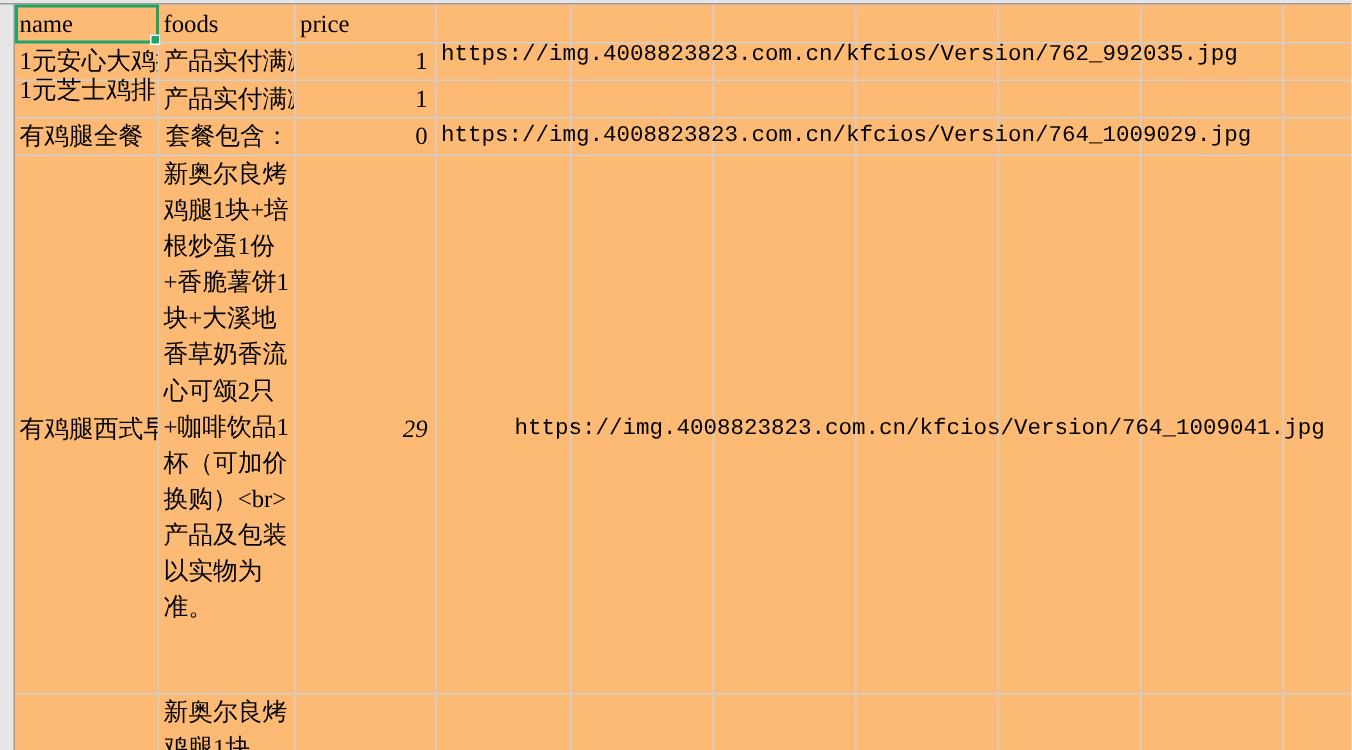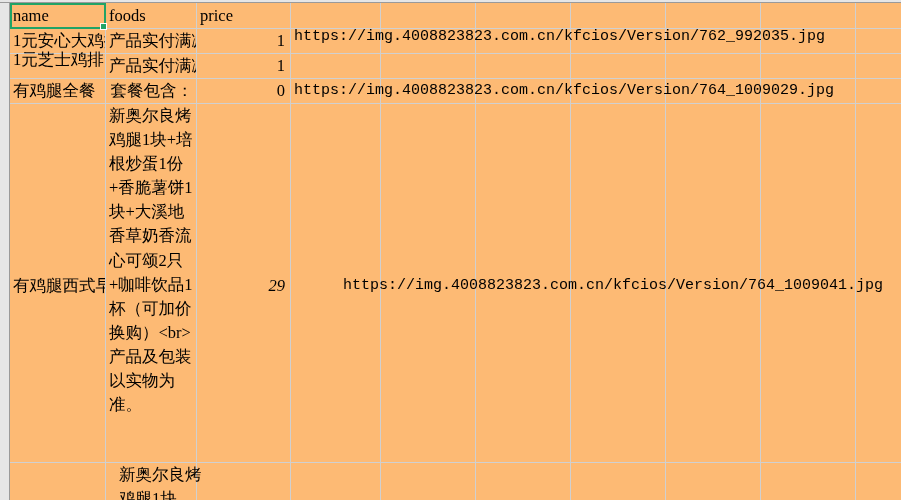--- a/index.html
+++ b/index.html
@@ -158,19 +158,19 @@
   <div class="cell" style="left:10px;  top:79px; width:95px; height:24px;">有鸡腿全餐</div>
   <div class="cell" style="left:106px; top:79px; width:90px; height:24px;text-align:right;">套餐包含：</div>
   <div class="cell num" style="left:197px; top:79px; width:93px; height:24px;">0</div>
   <div class="cell spill mono" style="left:291px; top:79px; width:89px; height:24px;text-align:center;">https://img.4008823823.com.cn/kfcios/Version/764_1009029.jpg</div>
 
   <div class="cell" style="left:10px;  top:274px; width:95px; height:24px;">有鸡腿西式早餐</div>
   <div class="cell wrap" style="left:106px; top:104px; width:90px; height:358px;">新奥尔良烤鸡腿1块+培根炒蛋1份+香脆薯饼1块+大溪地香草奶香流心可颂2只+咖啡饮品1杯（可加价换购）&lt;br&gt;产品及包装以实物为准。</div>
   <div class="cell num" style="left:197px; top:274px; width:93px; height:24px;font-style:italic;">29</div>
   <div class="cell spill mono" style="left:307px; top:274px; width:89px; height:24px;margin-left:33px;">https://img.4008823823.com.cn/kfcios/Version/764_1009041.jpg</div>
 
-  <div class="cell wrap" style="left:106px; top:463px; width:90px; height:37px;margin-left:10px;">新奥尔良烤鸡腿1块</div>
+  <div class="cell wrap" style="left:106px; top:463px; width:90px; height:37px;">新奥尔良烤鸡腿1块</div>
 
   <div id="selection" style="left:10px; top:3px; width:96px; height:26px;">
     <div class="fill-handle"></div>
   </div>
 
 </div>
 
 </body></html>

